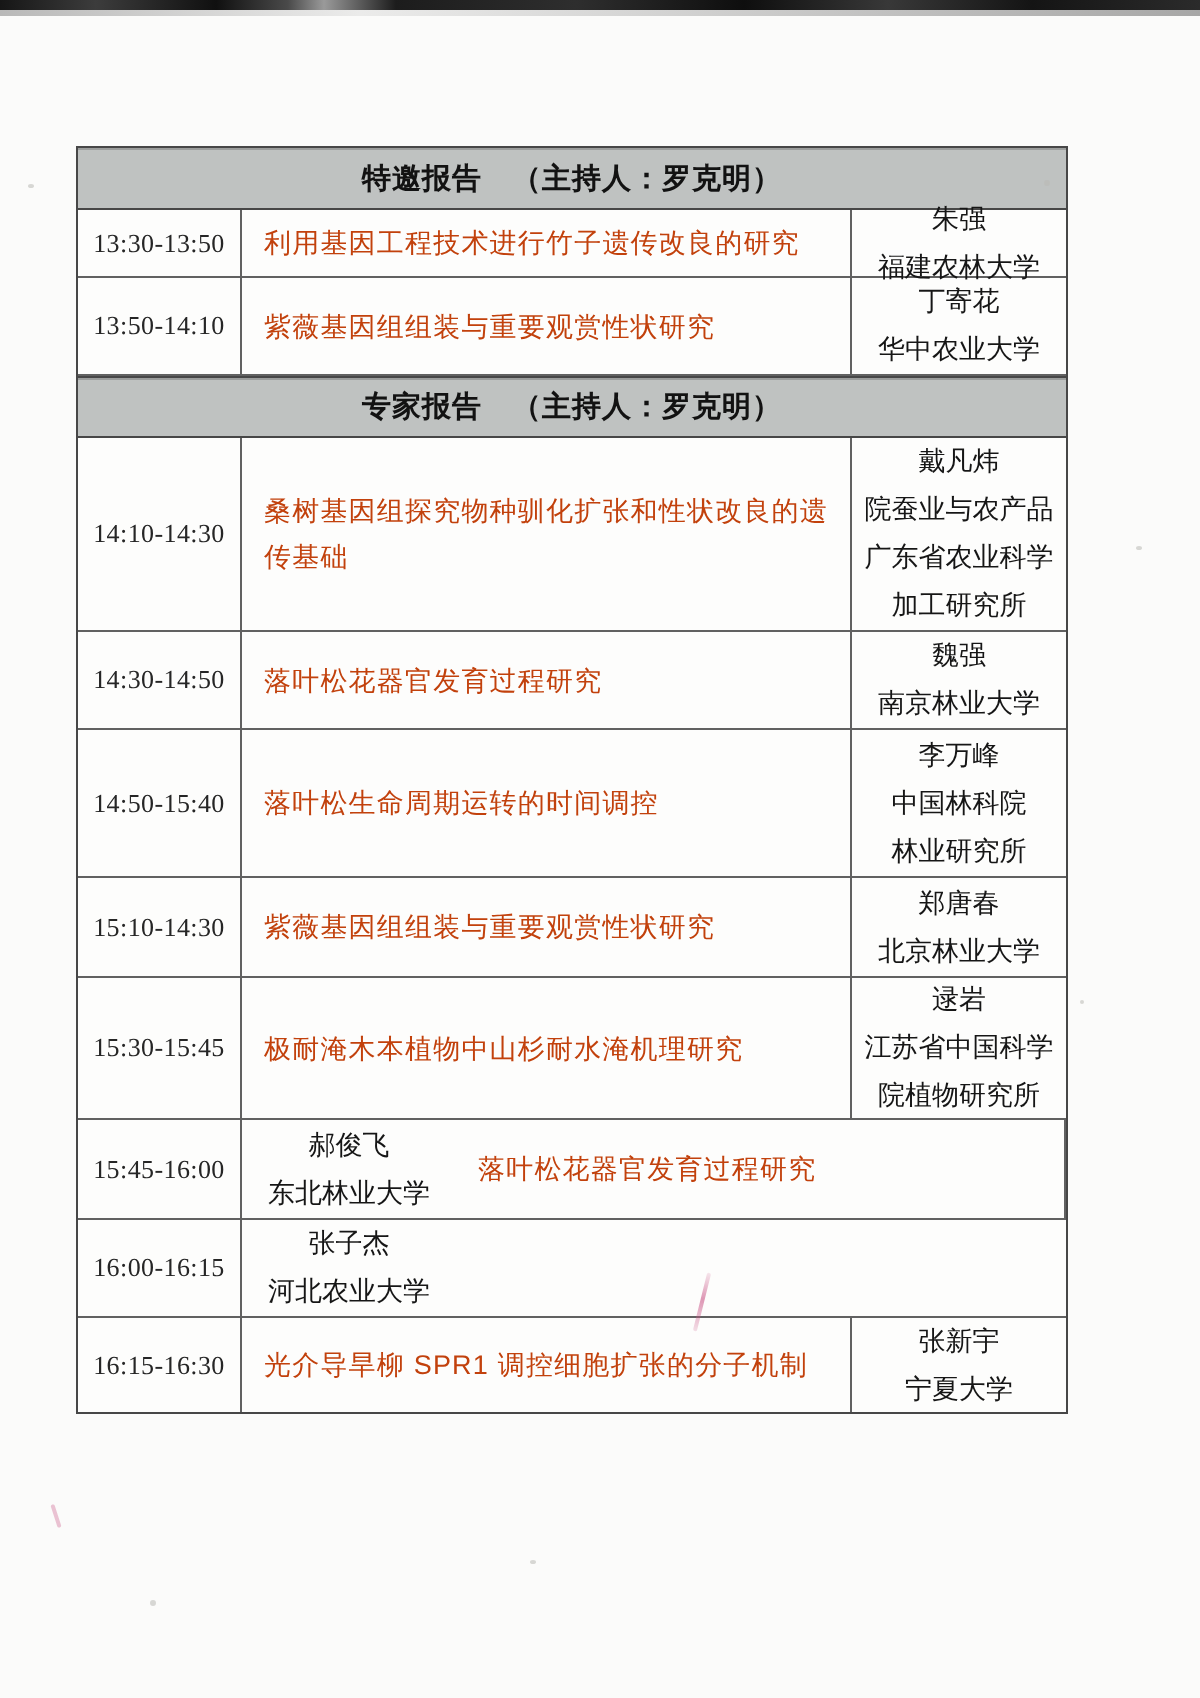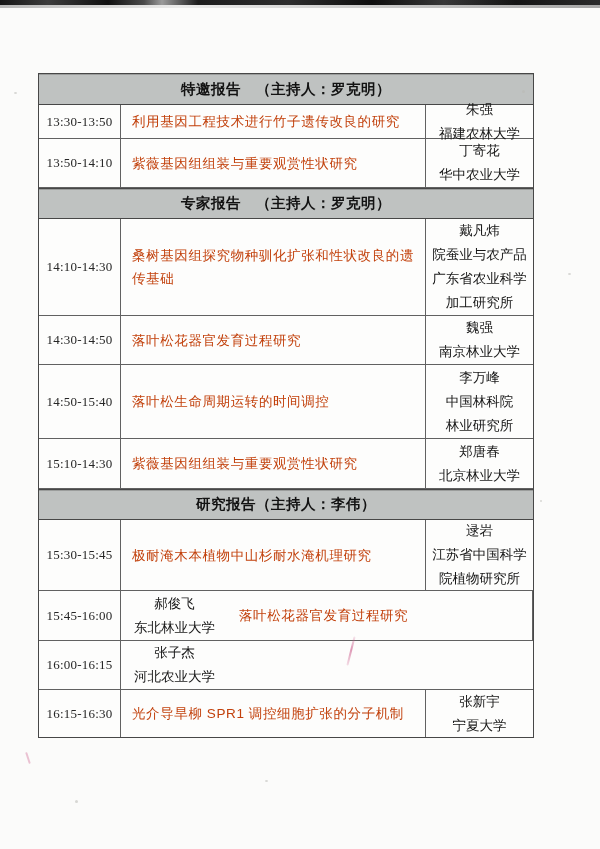--- a/index.html
+++ b/index.html
@@ -135,21 +135,20 @@
 
   <div class="row" style="height:50px">
     <div class="cell time">15:10-14:30</div>
     <div class="cell title">紫薇基因组组装与重要观赏性状研究</div>
     <div class="cell speaker">
       <div>郑唐春</div>
       <div>北京林业大学</div>
     </div>
   </div>
 
-  <div class="band mid">研究报告（主持人：李伟）</div>
 
   <div class="row" style="height:71px">
     <div class="cell time">15:30-15:45</div>
     <div class="cell title">极耐淹木本植物中山杉耐水淹机理研究</div>
     <div class="cell speaker">
       <div>逯岩</div>
       <div>江苏省中国科学</div>
       <div>院植物研究所</div>
     </div>
   </div>

